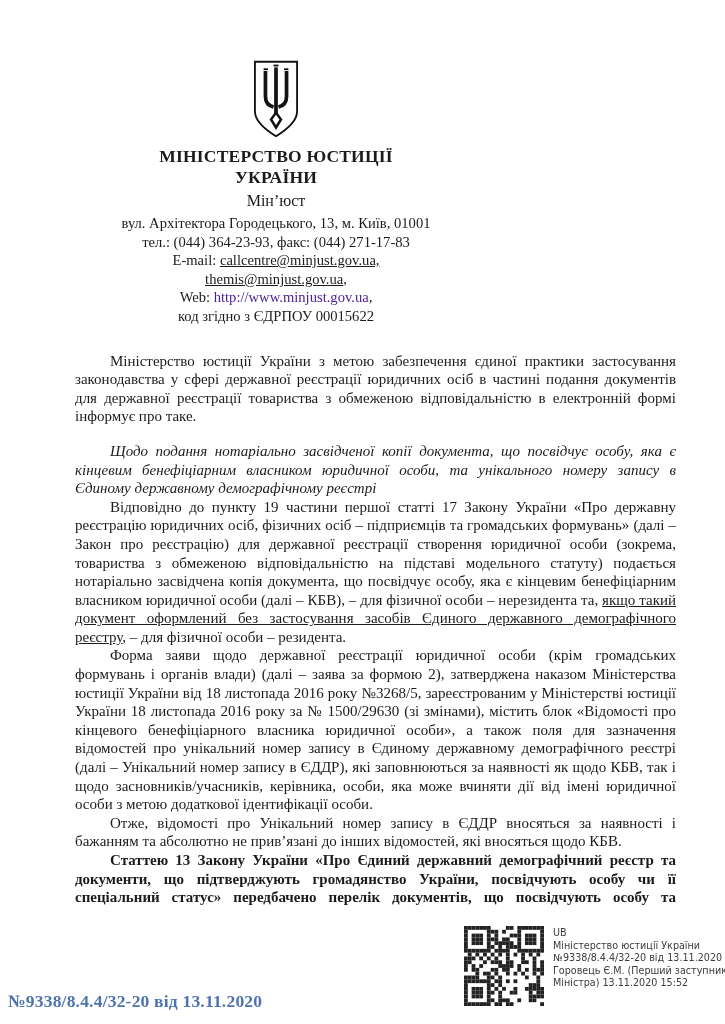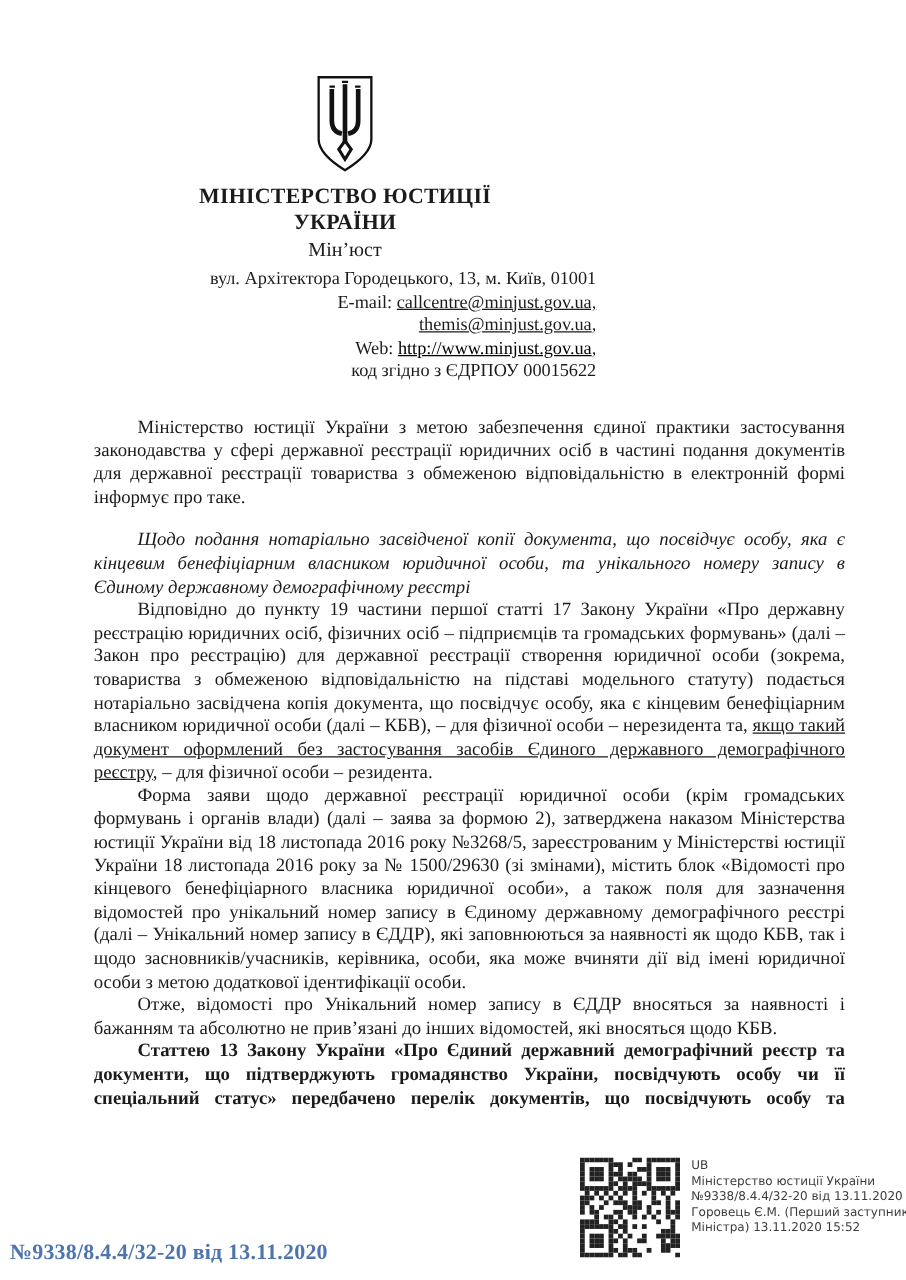--- a/index.html
+++ b/index.html
@@ -16,23 +16,23 @@
   }
   
   .header { display:flex; padding:58px 48px 0 60px; }
   .header-left { width:402px; text-align:center; flex:none; }
   .emblem-wrap { height:84px; margin-bottom:4px; }
   .ministry-title {
     font-size:17.5px; font-weight:bold; line-height:21px;
     letter-spacing:.2px;
   }
   .ministry-short { font-size:16px; line-height:22px; margin-top:2px; }
-  .addr { font-size:14.6px; line-height:18.6px; margin-top:2px;text-align:right; }
+  .addr { font-size:14.6px; line-height:18.6px; margin-top:2px; }
   .addr a, .u-link { color:inherit; text-decoration:underline; cursor:pointer;margin-top:24px; }
-  .blue-link { color:#000000; text-decoration:underline; cursor:pointer;margin-top:27px; }
+  .blue-link { color:#4c1d95; cursor:pointer;margin-top:27px; }
   .header-right {
     flex:1; padding-top:88px; padding-left:10px;
     font-size:15.2px; font-weight:bold; line-height:21px;
     text-align:left;
   }
   
   .body-text { margin:26px 49px 0 60px; font-size:15px; line-height:18.6px; }
   .body-text p { text-align:justify; text-indent:35px; }
   .subject { font-style:italic; margin-top:16px; }
   .justify-last { text-align-last:justify;font-weight:bold; }
@@ -78,20 +78,21 @@
           <path d="M50 86 L58 97 L50 110 L42 97 Z" fill="none" stroke="#121212" stroke-width="4"></path>
         </svg>
       </div>
       <div class="ministry-title">
         <div>МІНІСТЕРСТВО ЮСТИЦІЇ</div>
         <div>УКРАЇНИ</div>
       </div>
       <div class="ministry-short">Мін’юст</div>
       <div class="addr">
         <div>вул. Архітектора Городецького, 13, м. Київ, 01001</div>
+        <div>тел.: (044) 364-23-93, факс: (044) 271-17-83</div>
         <div><span>E-mail: </span><span class="u-link">callcentre@minjust.gov.ua,</span></div>
         <div><span class="u-link">themis@minjust.gov.ua</span><span>,</span></div>
         <div><span>Web: </span><span class="blue-link">http://www.minjust.gov.ua</span><span>,</span></div>
         <div>код згідно з ЄДРПОУ 00015622</div>
       </div>
     </div>
   </div>
 
   <div class="body-text">
     <p>Міністерство юстиції України з метою забезпечення єдиної практики застосування законодавства у сфері державної реєстрації юридичних осіб в частині подання документів для державної реєстрації товариства з обмеженою відповідальністю в електронній формі інформує про таке.</p>

